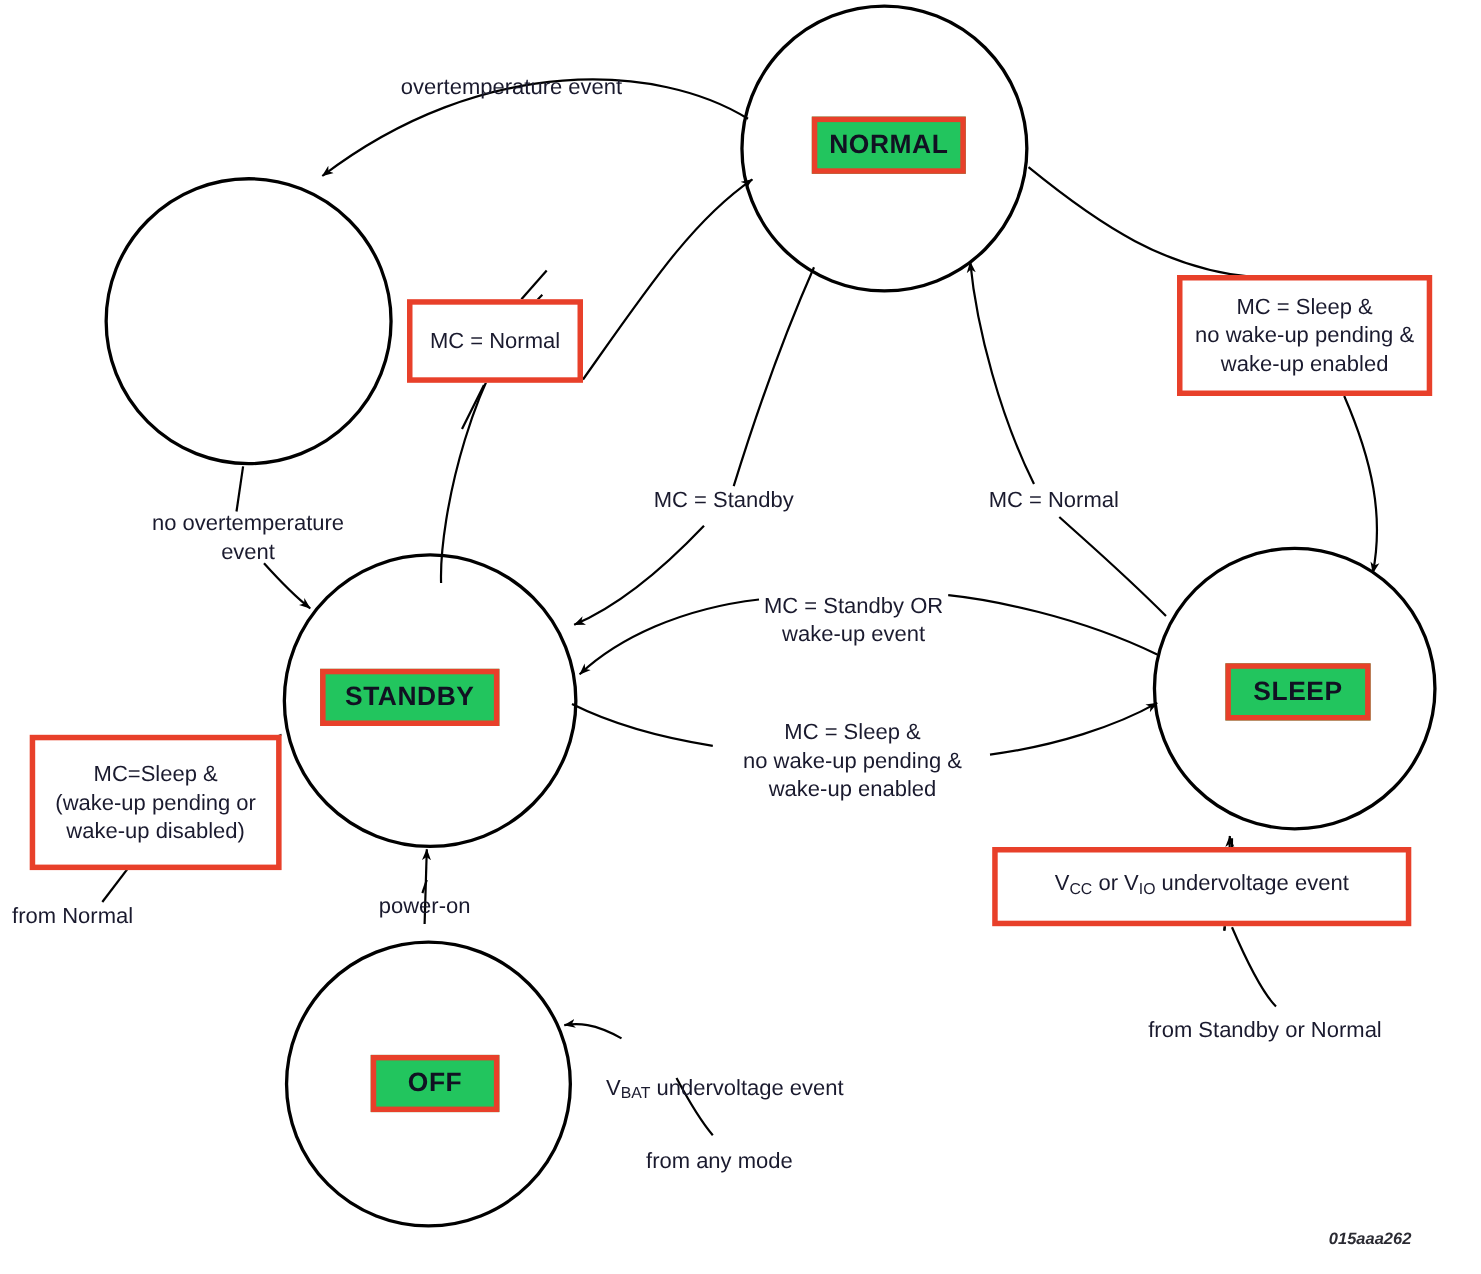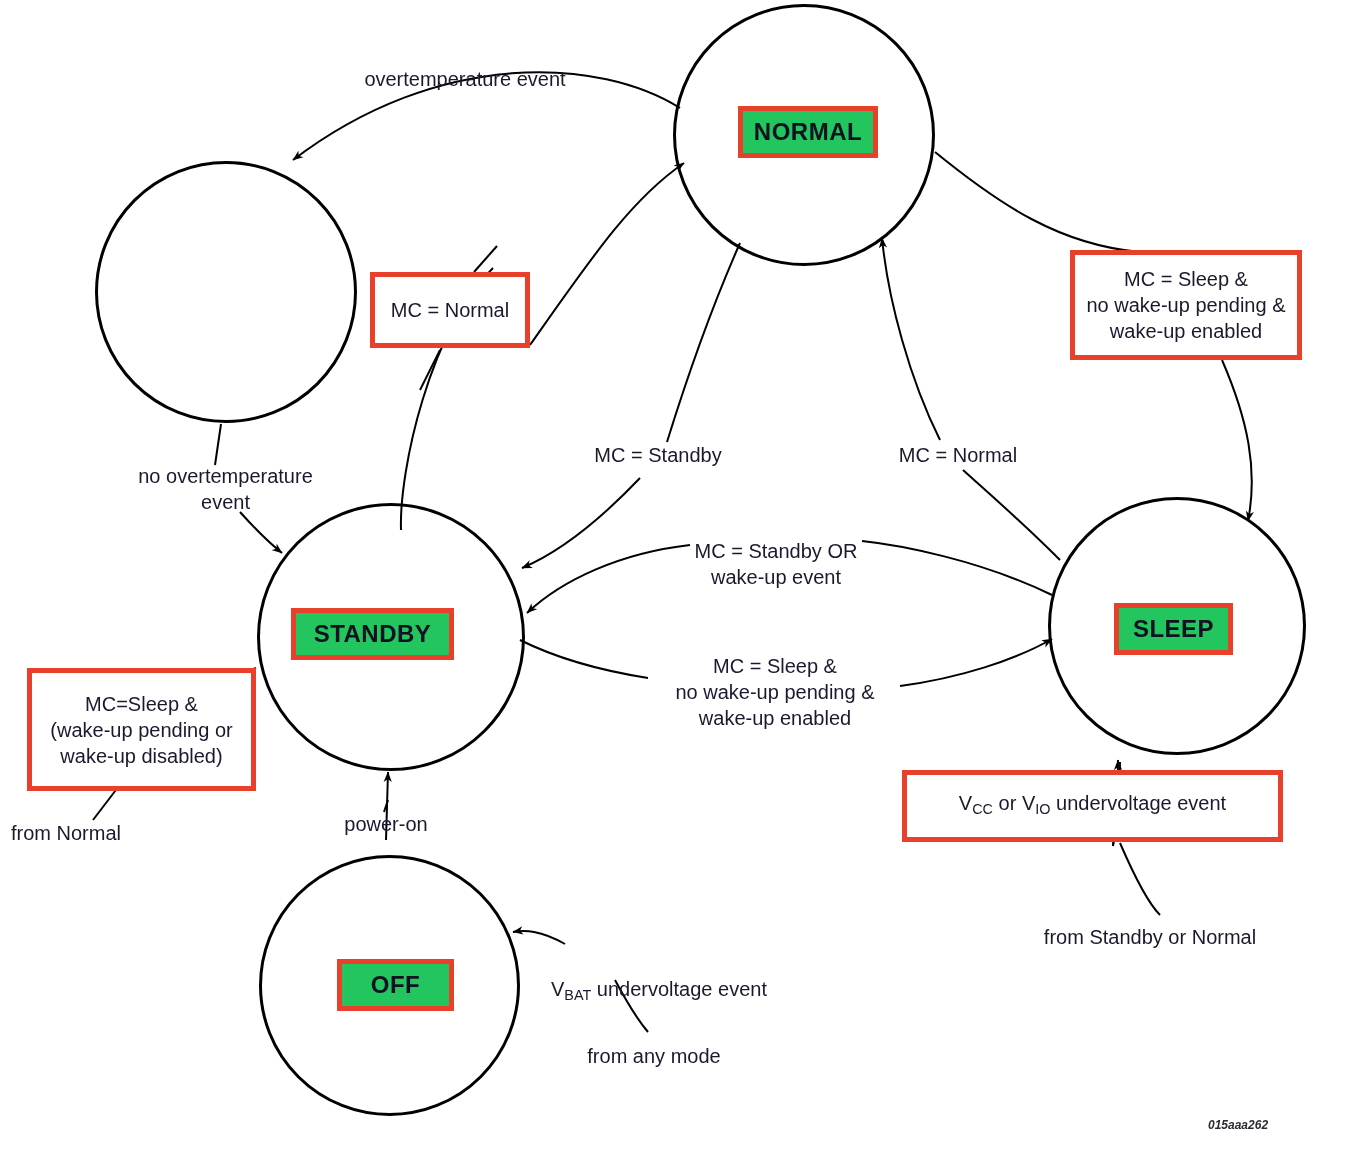--- a/index.html
+++ b/index.html
@@ -92,21 +92,21 @@
   #watermark .wm-text {
     font-size: 33px;
     color: #8d8d97;
     letter-spacing: 1px;
     font-family: "DejaVu Sans", sans-serif;
   }
   #figure-id {
     position: absolute;
     left: 1208px;
     top: 1118px;
-    font-size: 12px;
+    font-size: 15px;
     font-style: italic;
     font-weight: bold;
     color: #2b2b33;
   }
 </style>
 </head>
 <body>
 
 <div id="diagram-root">
 
@@ -164,21 +164,21 @@
 
   <div class="state-circle" style="left:673px; top:4px; width:262px; height:262px;"></div>
   <div class="state-label" style="left:738px; top:106px; width:140px; height:52px;">NORMAL</div>
 
   <div class="state-circle" style="left:95px; top:161px; width:262px; height:262px;"></div>
 
   <div class="state-circle" style="left:257px; top:503px; width:268px; height:268px;"></div>
   <div class="state-label" style="left:291px; top:608px; width:163px; height:52px;">STANDBY</div>
 
   <div class="state-circle" style="left:1048px; top:497px; width:258px; height:258px;"></div>
-  <div class="state-label" style="left:1114px; top:603px; width:119px; height:52px;">SLEEP</div>
+  <div class="state-label" style="left:1114px; top:603px; width:132px; height:52px;">SLEEP</div>
 
   <div class="state-circle" style="left:259px; top:855px; width:261px; height:261px;"></div>
   <div class="state-label" style="left:337px; top:959px; width:117px; height:52px;">OFF</div>
 
   <div class="cond-box" style="left:370px; top:272px; width:160px; height:76px;">MC = Normal</div>
 
   <div class="cond-box" style="left:1070px; top:250px; width:232px; height:110px; white-space:pre-line;">MC = Sleep &amp;
 no wake-up pending &amp;
 wake-up enabled</div>
 

